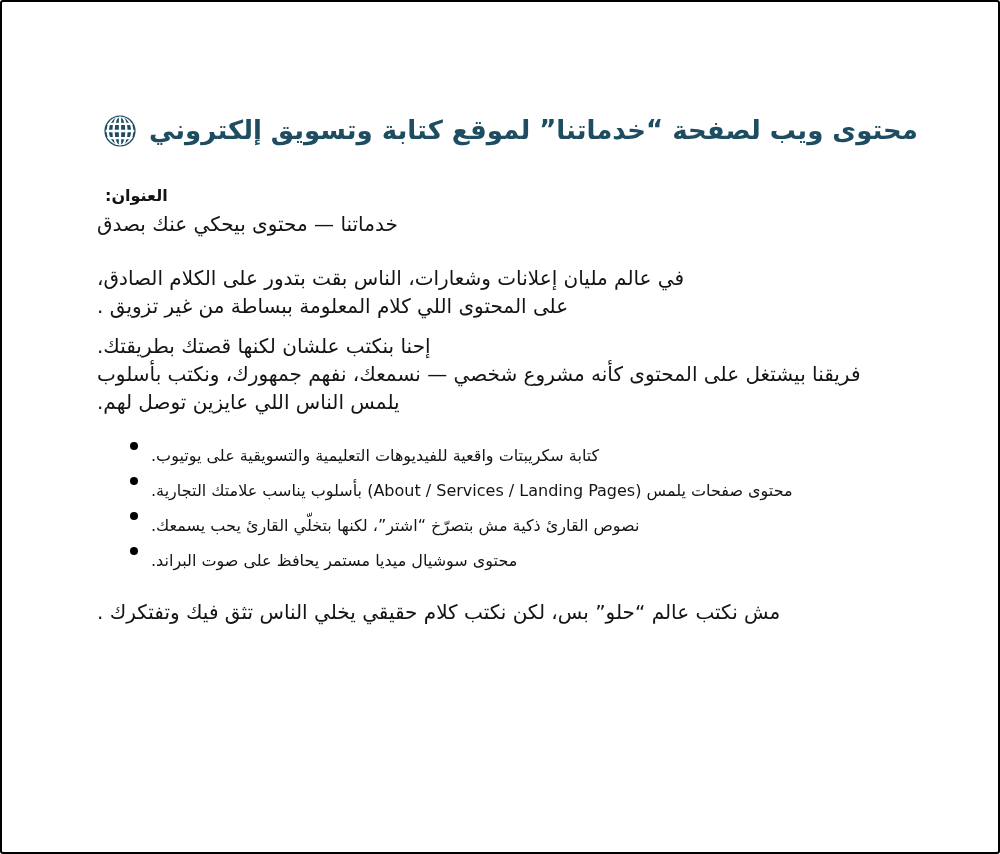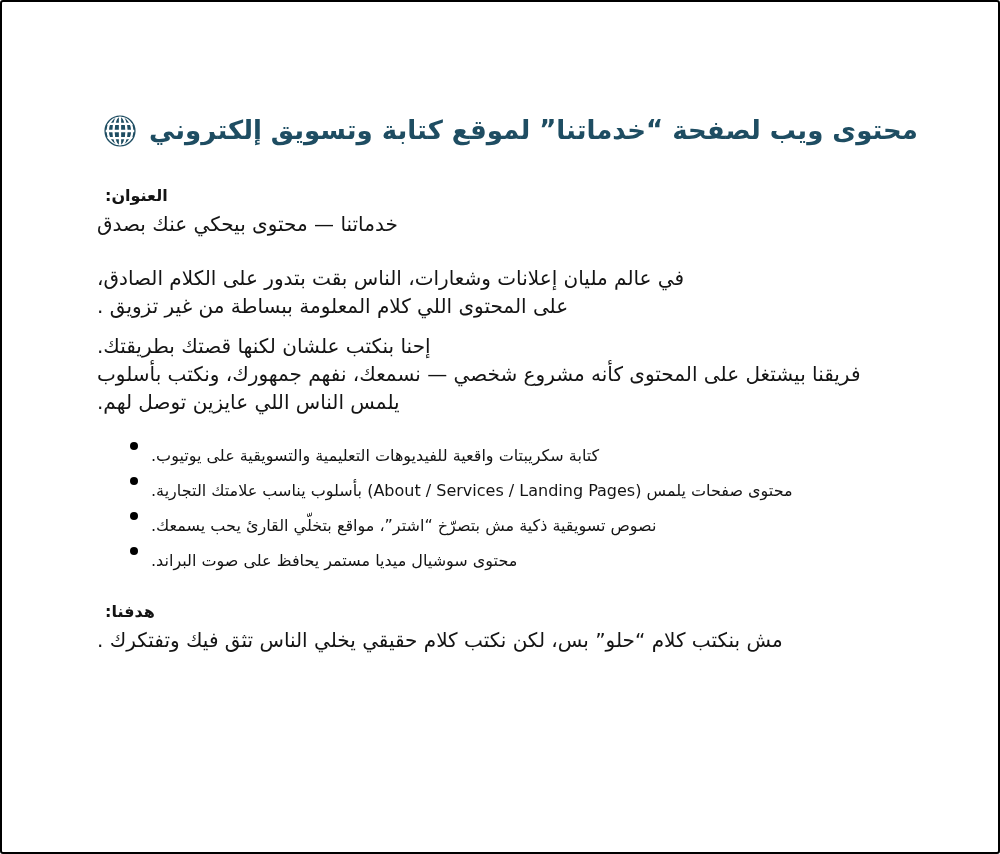--- a/index.html
+++ b/index.html
@@ -118,27 +118,26 @@
       <div class="bullet-row">
         <span class="dot"></span>
         <span class="bullet-text">كتابة سكريبتات واقعية للفيديوهات التعليمية والتسويقية على يوتيوب.</span>
       </div>
       <div class="bullet-row">
         <span class="dot"></span>
         <span class="bullet-text">محتوى صفحات يلمس (About / Services / Landing Pages) بأسلوب يناسب علامتك التجارية.</span>
       </div>
       <div class="bullet-row">
         <span class="dot"></span>
-        <span class="bullet-text">نصوص تسويقية ذكية مش بتصرّخ “اشتر”، مواقع بتخلّي القارئ يحب يسمعك.</span>
+        <span class="bullet-text">نصوص القارئ ذكية مش بتصرّخ “اشتر”، لكنها بتخلّي القارئ يحب يسمعك.</span>
       </div>
       <div class="bullet-row">
         <span class="dot"></span>
         <span class="bullet-text">محتوى سوشيال ميديا مستمر يحافظ على صوت البراند.</span>
       </div>
     </div>
   </div>
 
   <div class="sec goal-sec">
-    <div class="h rtl">هدفنا:</div>
-    <div class="line rtl">مش بنكتب كلام “حلو” بس، لكن نكتب كلام حقيقي يخلي الناس تثق فيك وتفتكرك .</div>
+    <div class="line rtl">مش نكتب عالم “حلو” بس، لكن نكتب كلام حقيقي يخلي الناس تثق فيك وتفتكرك .</div>
   </div>
 
 </div>
 
 </body></html>

